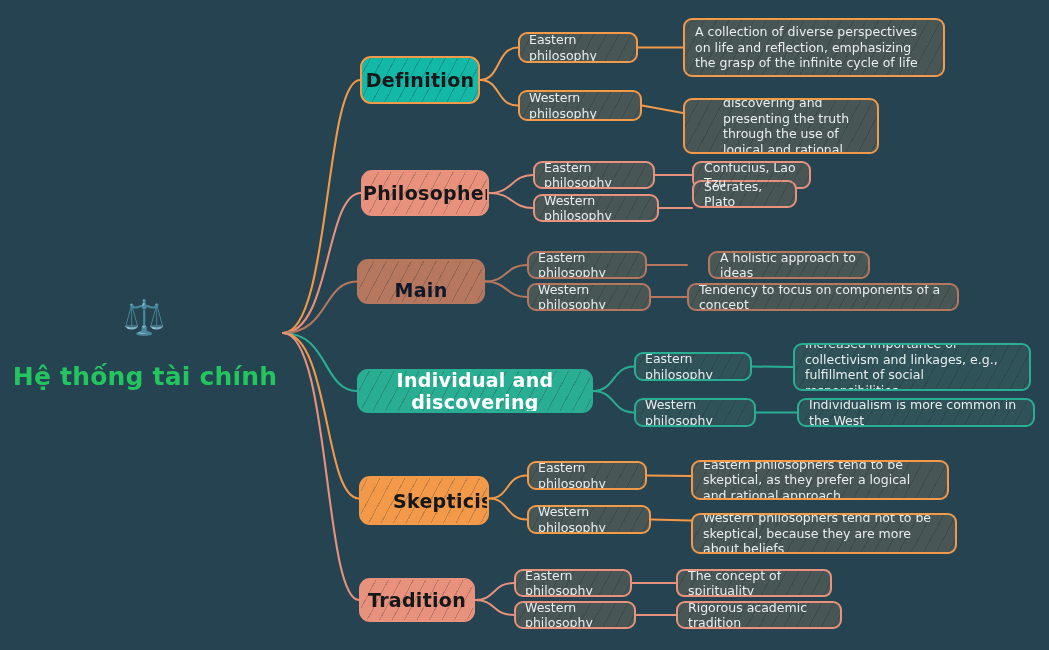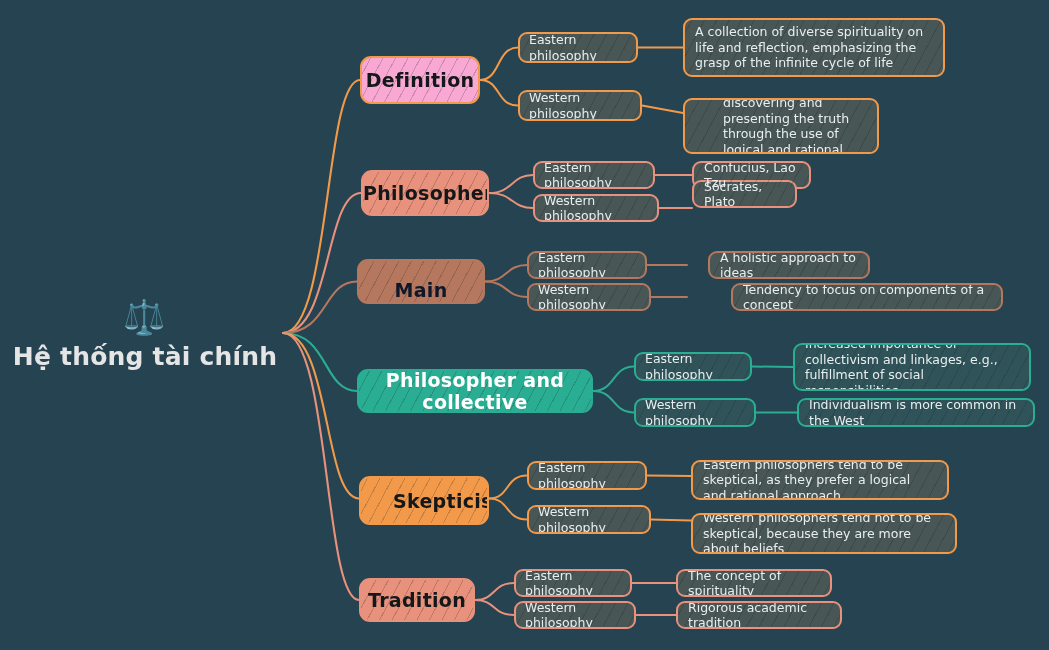--- a/index.html
+++ b/index.html
@@ -32,24 +32,24 @@
   }
   #root-icon {
     font-size: 34px;
     line-height: 42px;
     height: 42px;
     display: block;
     filter: saturate(1.05);
   }
   #root-title {
     display: block;
-    margin-top: 4px;
+    margin-top: 24px;
     font-size: 25px;
     font-weight: bold;
-    color: #e5e5e5;
+    color: #22c55e;
     letter-spacing: .2px;
     white-space: nowrap;
   }
 
   
   .node {
     position: absolute;
     box-sizing: border-box;
     border-radius: 9px;
     border: 2px solid transparent;
@@ -144,31 +144,31 @@
     <path d="M 475 600 C 496.45 600 492 615 514 615" fill="none" stroke="#E8917C" stroke-width="2" stroke-linecap="round"></path>
     <path d="M 636 615 L 676 615" fill="none" stroke="#E8917C" stroke-width="2" stroke-linecap="round"></path>
   </svg>
 
 <div id="root-group">
   <span id="root-icon">⚖️</span>
   <span id="root-title">Hệ thống tài chính</span>
 </div>
 
 <div id="nodes">
-    <div class="node topic" style="left: 360px; top: 56px; width: 120px; height: 48px; border-color: rgb(242, 153, 74); background: #f9a8d4;">
+    <div class="node topic" style="left: 360px; top: 56px; width: 120px; height: 48px; border-color: rgb(242, 153, 74); background: #14b8a6;">
       <div class="hatch"></div>
       <div class="txt" style="color: rgb(20, 24, 26);">Definition</div>
     </div>
     <div class="node leaf" style="left: 518px; top: 32px; width: 120px; height: 31px; border-color: rgb(242, 153, 74);">
       <div class="hatch"></div>
       <div class="txt">Eastern philosophy</div>
     </div>
     <div class="node leaf detail" style="left: 683px; top: 18px; width: 262px; height: 59px; border-color: rgb(242, 153, 74);">
       <div class="hatch"></div>
-      <div class="txt">A collection of diverse spirituality on life and reflection, emphasizing the grasp of the infinite cycle of life</div>
+      <div class="txt">A collection of diverse perspectives on life and reflection, emphasizing the grasp of the infinite cycle of life</div>
     </div>
     <div class="node leaf" style="left: 518px; top: 90px; width: 124px; height: 31px; border-color: rgb(242, 153, 74);">
       <div class="hatch"></div>
       <div class="txt">Western philosophy</div>
     </div>
     <div class="node leaf detail" style="left: 683px; top: 98px; width: 196px; height: 56px; border-color: rgb(242, 153, 74); padding-left: 28px;">
       <div class="hatch"></div>
       <div class="txt">This ideology aims at discovering and presenting the truth through the use of logical and rational information</div>
     </div>
     <div class="node topic" style="left: 361px; top: 170px; width: 128px; height: 46px; border-color: rgb(232, 145, 124); background: rgb(232, 145, 124);">
@@ -200,27 +200,27 @@
       <div class="txt">Eastern philosophy</div>
     </div>
     <div class="node leaf detail" style="left: 687px; top: 251px; width: 162px; height: 28px; border-color: rgb(181, 120, 95); margin-left: 21px;">
       <div class="hatch"></div>
       <div class="txt">A holistic approach to ideas</div>
     </div>
     <div class="node leaf" style="left: 527px; top: 283px; width: 124px; height: 28px; border-color: rgb(181, 120, 95);">
       <div class="hatch"></div>
       <div class="txt">Western philosophy</div>
     </div>
-    <div class="node leaf detail" style="left: 687px; top: 283px; width: 272px; height: 28px; border-color: rgb(181, 120, 95); margin-left: 44px;">
+    <div class="node leaf detail" style="left: 687px; top: 283px; width: 272px; height: 28px; border-color: rgb(181, 120, 95);">
       <div class="hatch"></div>
       <div class="txt">Tendency to focus on components of a concept</div>
     </div>
     <div class="node topic" style="left: 357px; top: 369px; width: 236px; height: 44px; border-color: rgb(42, 174, 147); background: rgb(42, 174, 147);">
       <div class="hatch"></div>
-      <div class="txt" style="color: rgb(255, 255, 255);">Philosopher and collective</div>
+      <div class="txt" style="color: rgb(255, 255, 255);">Individual and discovering</div>
     </div>
     <div class="node leaf teal" style="left: 634px; top: 352px; width: 118px; height: 29px; border-color: rgb(42, 174, 147);">
       <div class="hatch"></div>
       <div class="txt">Eastern philosophy</div>
     </div>
     <div class="node leaf detail teal" style="left: 793px; top: 343px; width: 238px; height: 48px; border-color: rgb(42, 174, 147);">
       <div class="hatch"></div>
       <div class="txt">Increased importance of collectivism and linkages, e.g., fulfillment of social responsibilities</div>
     </div>
     <div class="node leaf teal" style="left: 634px; top: 398px; width: 122px; height: 29px; border-color: rgb(42, 174, 147);">
@@ -252,21 +252,21 @@
       <div class="txt">Western philosophers tend not to be skeptical, because they are more about beliefs</div>
     </div>
     <div class="node topic" style="left: 359px; top: 578px; width: 116px; height: 44px; border-color: rgb(232, 145, 124); background: rgb(232, 145, 124);">
       <div class="hatch"></div>
       <div class="txt" style="color: rgb(20, 24, 26);">Tradition</div>
     </div>
     <div class="node leaf" style="left: 514px; top: 569px; width: 118px; height: 28px; border-color: rgb(232, 145, 124);">
       <div class="hatch"></div>
       <div class="txt">Eastern philosophy</div>
     </div>
-    <div class="node leaf detail" style="left: 676px; top: 569px; width: 156px; height: 28px; border-color: rgb(232, 145, 124);">
+    <div class="node leaf detail" style="left: 676px; top: 569px; width: 156px; height: 28px; border-color: rgb(232, 145, 124); border-radius: 8px;">
       <div class="hatch"></div>
       <div class="txt">The concept of spirituality</div>
     </div>
     <div class="node leaf" style="left: 514px; top: 601px; width: 122px; height: 28px; border-color: rgb(232, 145, 124);">
       <div class="hatch"></div>
       <div class="txt">Western philosophy</div>
     </div>
     <div class="node leaf detail" style="left: 676px; top: 601px; width: 166px; height: 28px; border-color: rgb(232, 145, 124);">
       <div class="hatch"></div>
       <div class="txt">Rigorous academic tradition</div>

